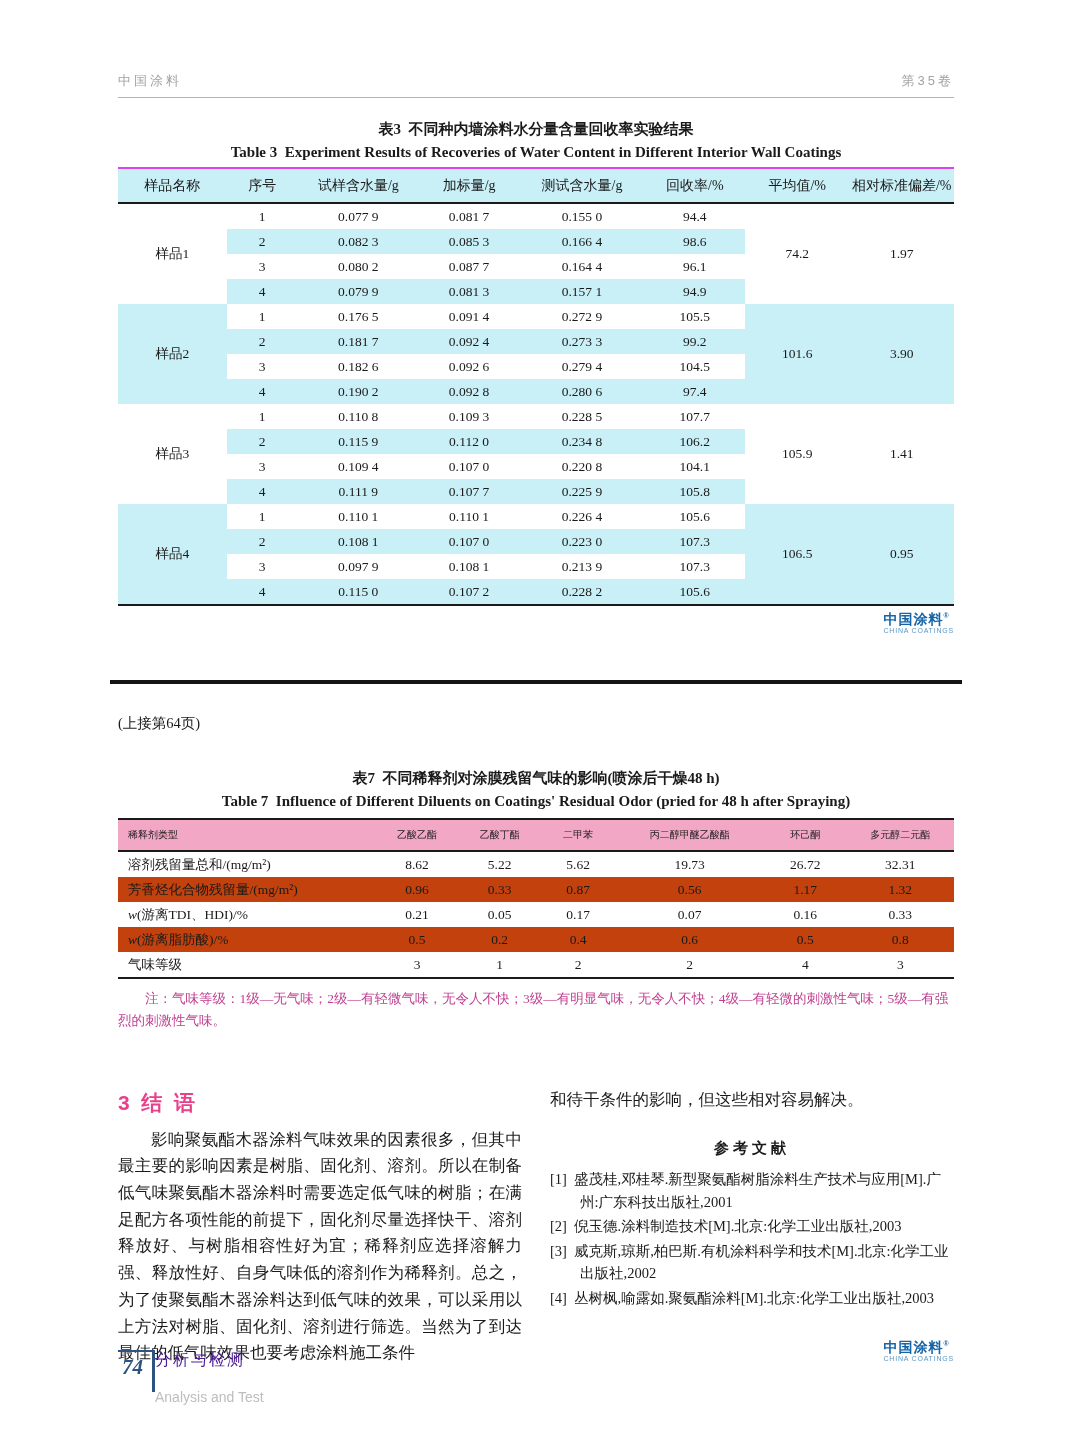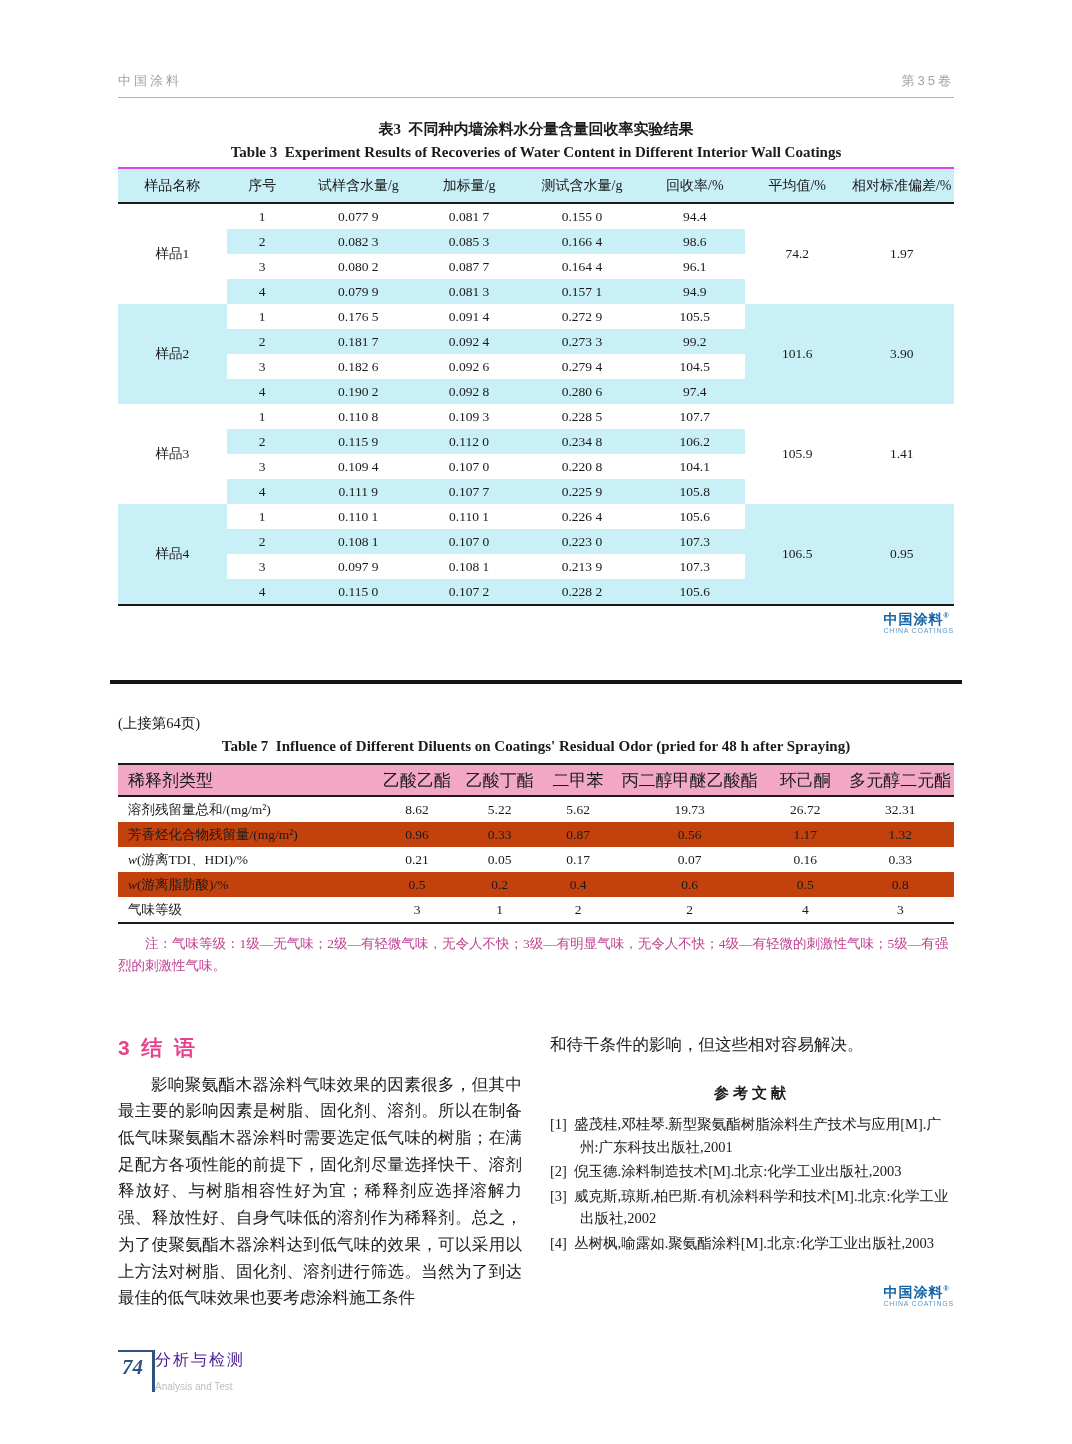--- a/index.html
+++ b/index.html
@@ -23,21 +23,21 @@
   table{border-collapse:collapse;width:100%;table-layout:fixed;}
   #t3{border-top:2px solid #d946ef;border-bottom:2px solid #1a1a1a;font-size:13.5px;margin-top:6px;}
   #t3 thead th{background:#c9eff7;font-weight:normal;height:33px;font-size:14px;border-bottom:2px solid #1a1a1a;padding:0;text-align:center;}
   #t3 td{height:25px;text-align:center;padding:0;}
   #t3 .band{background:#c9eff7;}
   #t3 th:nth-child(1){width:13%}#t3 th:nth-child(2){width:8.5%}
   #t3 th:nth-child(3){width:14.5%}#t3 th:nth-child(4){width:12%}
   #t3 th:nth-child(5){width:15%}#t3 th:nth-child(6){width:12%}
   #t3 th:nth-child(7){width:12.5%}#t3 th:nth-child(8){width:12.5%}
   #t7{border-top:2px solid #1a1a1a;border-bottom:2px solid #1a1a1a;font-size:13.5px;margin-top:8px;}
-  #t7 thead th{background:#f2a8c4;font-weight:normal;height:30px;font-size:17px;border-bottom:2px solid #1a1a1a;padding:0;text-align:center;}
+  #t7 thead th{background:#f2a8c4;font-weight:normal;height:30px;font-size:10px;border-bottom:2px solid #1a1a1a;padding:0;text-align:center;}
   #t7 thead th:first-child{text-align:left;padding-left:10px;}
   #t7 td{height:25px;text-align:center;padding:0;}
   #t7 td.rowlabel{text-align:left;padding-left:10px;}
   #t7 tr.shade td{background:#c2410c;}
   #t7 th:nth-child(1){width:30%}#t7 th:nth-child(2){width:10%}
   #t7 th:nth-child(3){width:10%}#t7 th:nth-child(4){width:9%}
   #t7 th:nth-child(5){width:18%}#t7 th:nth-child(6){width:10%}
   #t7 th:nth-child(7){width:13%}
   
   .logo-wrap{text-align:right;margin-top:6px;height:34px;}
@@ -60,21 +60,21 @@
   .indent{text-indent:2em;}
   .ref-head{text-align:center;font-weight:bold;font-size:15px;letter-spacing:4px;margin:26px 0 10px 0;}
   .refs{list-style:none;margin:0;padding:0;font-size:14.5px;line-height:1.55;}
   .refs li{padding-left:30px;text-indent:-30px;margin-bottom:2px;}
   .refs .ref-num{display:inline-block;width:24px;text-indent:0;}
   .logo-2{position:absolute;right:0;bottom:4px;}
   
   .footer{position:absolute;left:118px;top:1350px;display:flex;align-items:flex-start;font-family:"Liberation Sans",sans-serif;}
   .pn{font-family:"Liberation Serif",serif;font-style:italic;font-weight:bold;font-size:21px;color:#2d5380;border-top:2px solid #2d5380;border-right:3px solid #2d5380;padding:3px 9px 12px 4px;}
   .footer-zh{font-size:16px;color:#4c1d95;letter-spacing:2px;}
-  .footer-en{font-size:10px;color:#bdbdbd;margin-top:10px;}
+  .footer-en{font-size:14px;color:#bdbdbd;margin-top:18px;}
 </style>
 </head>
 <body>
 
 <div class="content">
 
   <div class="page-head">
     <span>中国涂料</span>
     <span>第35卷</span>
   </div>
@@ -227,20 +227,21 @@
     <div class="logo">
       <div class="logo-zh"><span>中国涂料</span><span class="reg">®</span></div>
       <div class="logo-en">CHINA COATINGS</div>
     </div>
   </div>
 
   <div class="divider"></div>
 
   <div class="continued">(上接第64页)</div>
 
+  <div class="cap cap-zh cap7-zh">表7  不同稀释剂对涂膜残留气味的影响(喷涂后干燥48 h)</div>
   <div class="cap cap-en">Table 7  Influence of Different Diluents on Coatings' Residual Odor (pried for 48 h after Spraying)</div>
 
   <table id="t7">
     <thead>
         <tr>
           <th>稀释剂类型</th>
           <th>乙酸乙酯</th>
           <th>乙酸丁酯</th>
           <th>二甲苯</th>
           <th>丙二醇甲醚乙酸酯</th>

